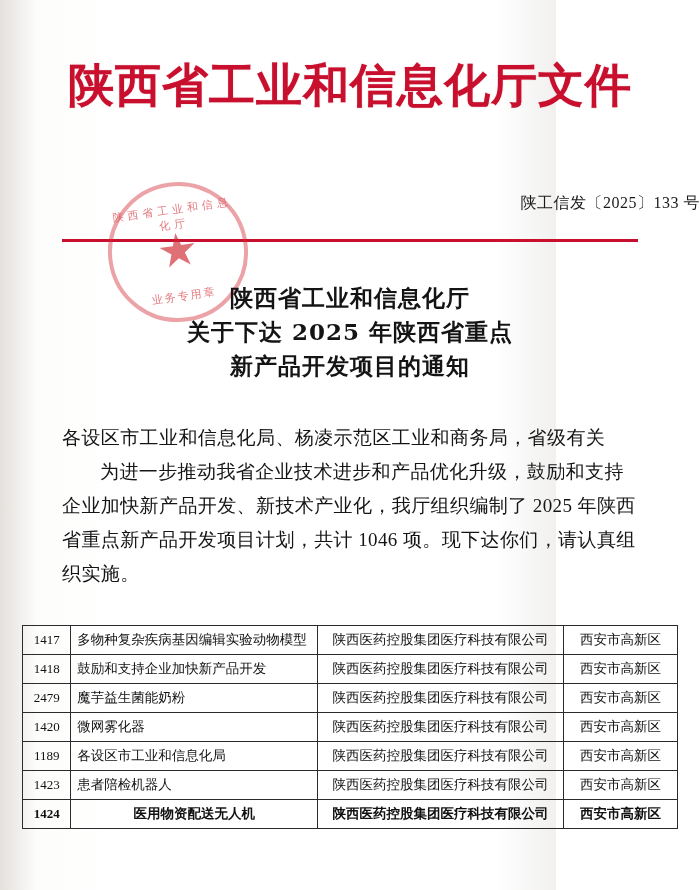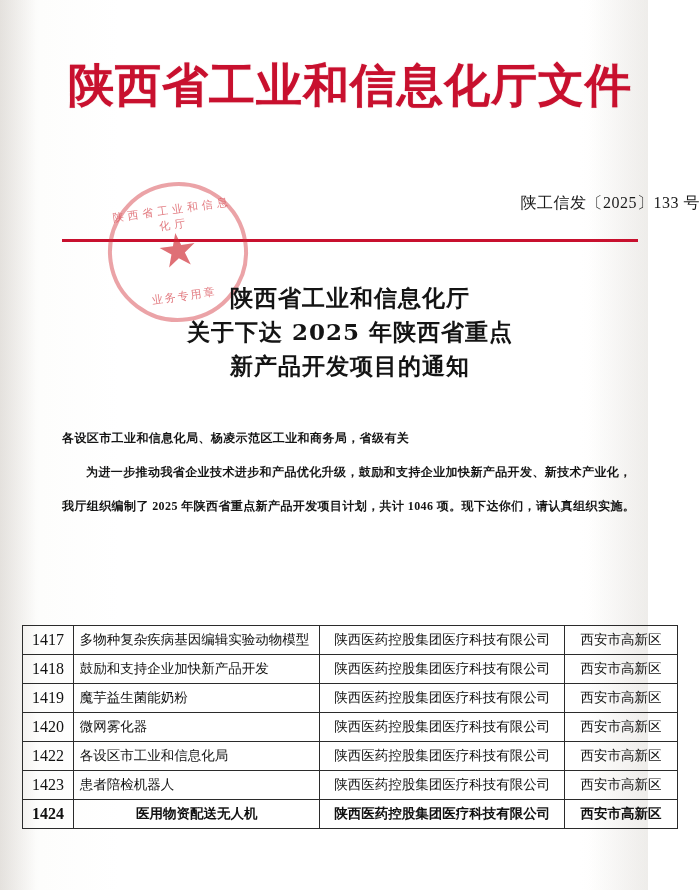--- a/index.html
+++ b/index.html
@@ -12,21 +12,21 @@
     height: 890px;
     position: relative;
     font-family: "Liberation Serif", serif;
     overflow: hidden;
   }
 
   
   .page {
     position: absolute;
     left: 0; top: 0;
-    width: 648px;
+    width: 556px;
     height: 890px;
     background:
       linear-gradient(90deg, #f3f1ee 0px, #fdfdfc 40px, #ffffff 120px, #ffffff 580px, #fbfaf8 660px, #f0eeeb 700px);
   }
 
   
   .masthead {
     position: absolute;
     left: 0;
     top: 58px;
@@ -121,25 +121,24 @@
     letter-spacing: 1px;
   }
   .doc-title div { white-space: nowrap; }
 
   
   .body-text {
     position: absolute;
     left: 62px;
     top: 421px;
     width: 576px;
-    font-size: 12px;
+    font-size: 19px;
     line-height: 34px;
     color: #151515;
     letter-spacing: 0.4px;
-    font-weight: bold;
   }
   .body-text p {
     margin: 0;
   }
   .indent2 { text-indent: 2em; }
 
   
   .table-wrap {
     position: absolute;
     left: 22px;
@@ -152,21 +151,21 @@
     font-size: 13.5px;
     color: #111;
   }
   table.proj td {
     border: 1px solid #2b2b2b;
     height: 28px;
     padding: 0 6px;
     white-space: nowrap;
     overflow: hidden;
   }
-  td.c-id { width: 44px; text-align: center; font-size: 16px; }
+  td.c-id { width: 44px; text-align: center; font-size: 13px; }
   td.c-name { width: 238px; }
   td.c-org { width: 248px; text-align: center; }
   td.c-area { width: 120px; text-align: center; }
   tr.bold td { font-weight: 700; text-align: center; }
 
   
   .scan-shade {
     position: absolute;
     right: 0; top: 0;
     width: 60px; height: 890px;
@@ -225,33 +224,33 @@
             <td class="c-org">陕西医药控股集团医疗科技有限公司</td>
             <td class="c-area">西安市高新区</td>
           </tr>
           <tr>
             <td class="c-id">1418</td>
             <td class="c-name">鼓励和支持企业加快新产品开发</td>
             <td class="c-org">陕西医药控股集团医疗科技有限公司</td>
             <td class="c-area">西安市高新区</td>
           </tr>
           <tr>
-            <td class="c-id">1419</td>
+            <td class="c-id">2479</td>
             <td class="c-name">魔芋益生菌能奶粉</td>
             <td class="c-org">陕西医药控股集团医疗科技有限公司</td>
             <td class="c-area">西安市高新区</td>
           </tr>
           <tr>
             <td class="c-id">1420</td>
             <td class="c-name">微网雾化器</td>
             <td class="c-org">陕西医药控股集团医疗科技有限公司</td>
             <td class="c-area">西安市高新区</td>
           </tr>
           <tr>
-            <td class="c-id">1422</td>
+            <td class="c-id">1189</td>
             <td class="c-name">各设区市工业和信息化局</td>
             <td class="c-org">陕西医药控股集团医疗科技有限公司</td>
             <td class="c-area">西安市高新区</td>
           </tr>
           <tr>
             <td class="c-id">1423</td>
             <td class="c-name">患者陪检机器人</td>
             <td class="c-org">陕西医药控股集团医疗科技有限公司</td>
             <td class="c-area">西安市高新区</td>
           </tr>

